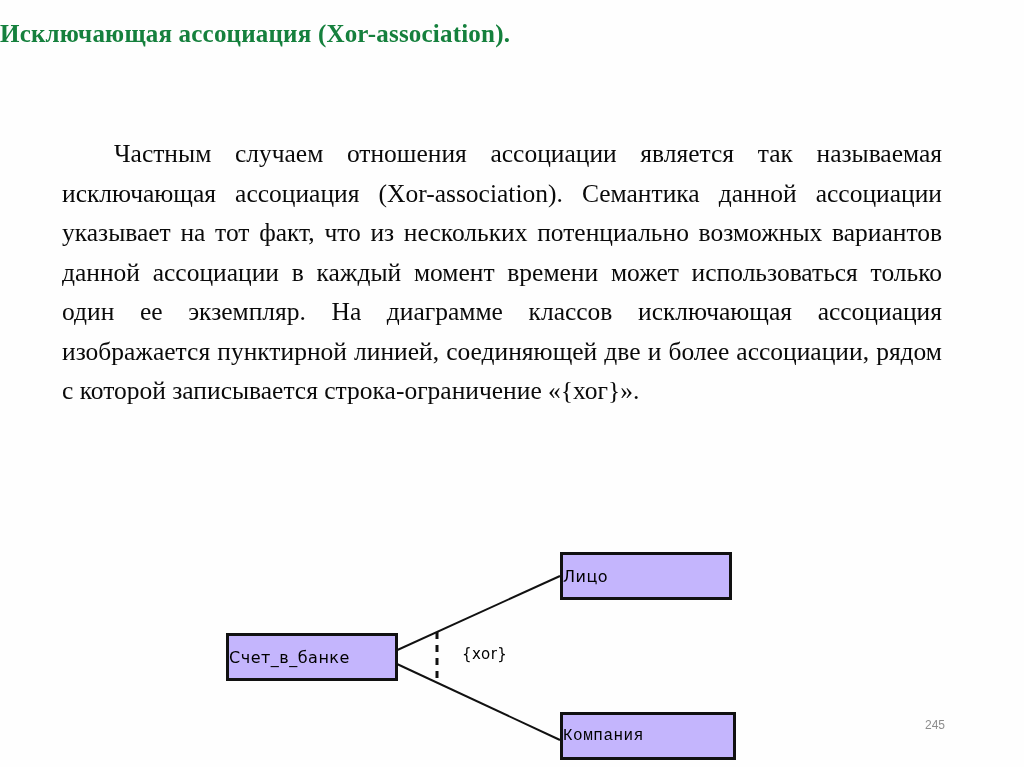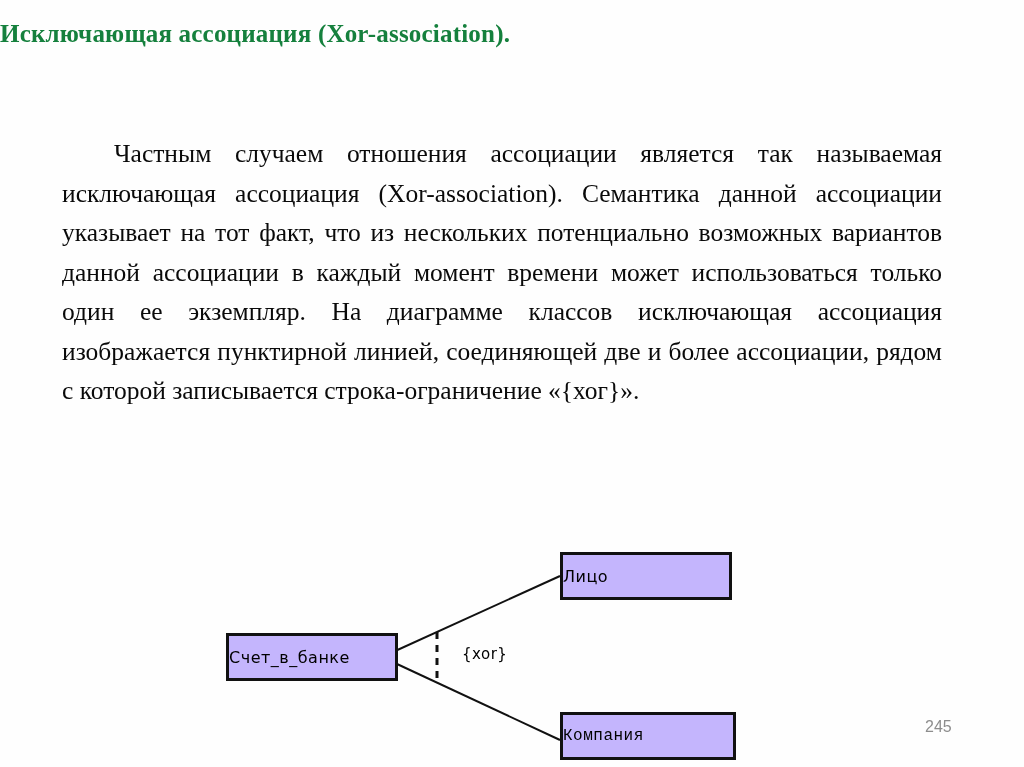--- a/index.html
+++ b/index.html
@@ -109,21 +109,21 @@
     letter-spacing: 0.5px;
     margin-left: 12px;
   }
 
   
   .page-number {
     position: absolute;
     left: 925px;
     top: 718px;
     font-family: "Liberation Sans", "DejaVu Sans", sans-serif;
-    font-size: 16px;
+    font-size: 12px;
     color: #8d8d8d;
   }
 </style>
 </head>
 <body>
 
 <div class="slide">
 
   <div class="slide-title">Исключающая ассоциация (Xor-association).</div>
 

